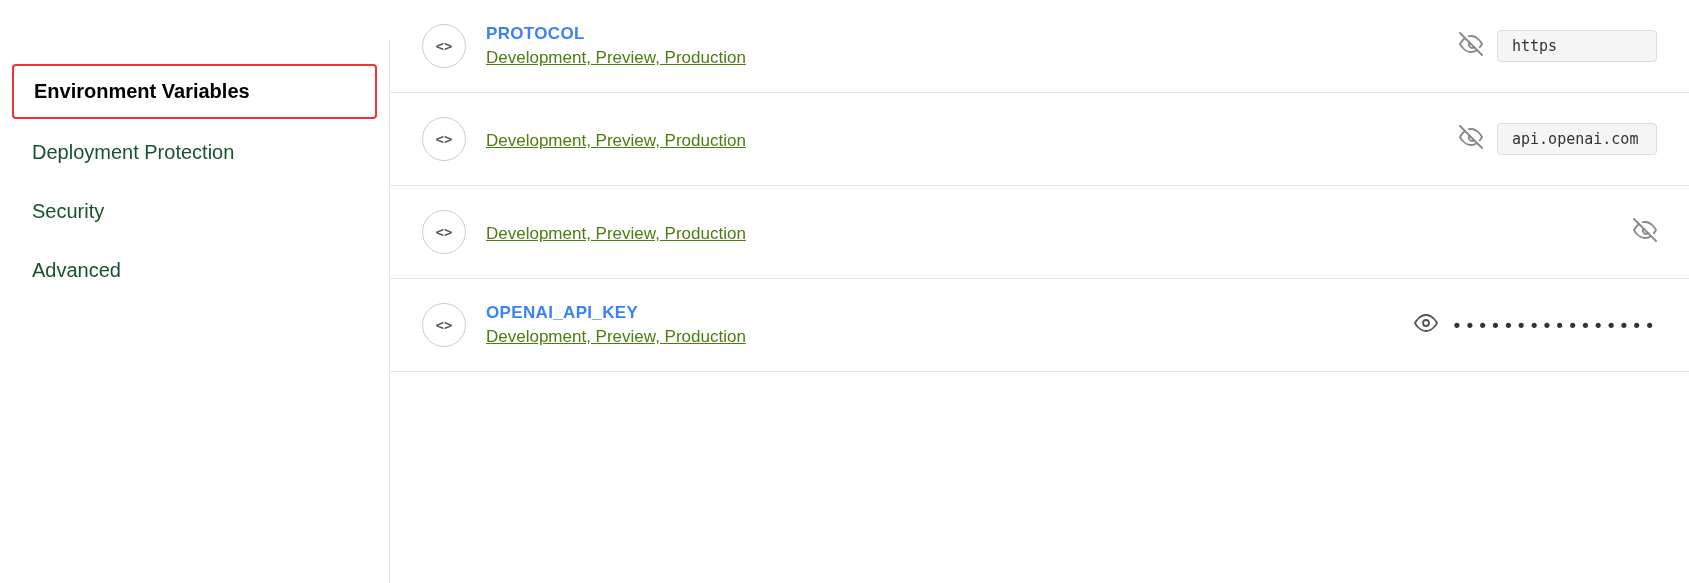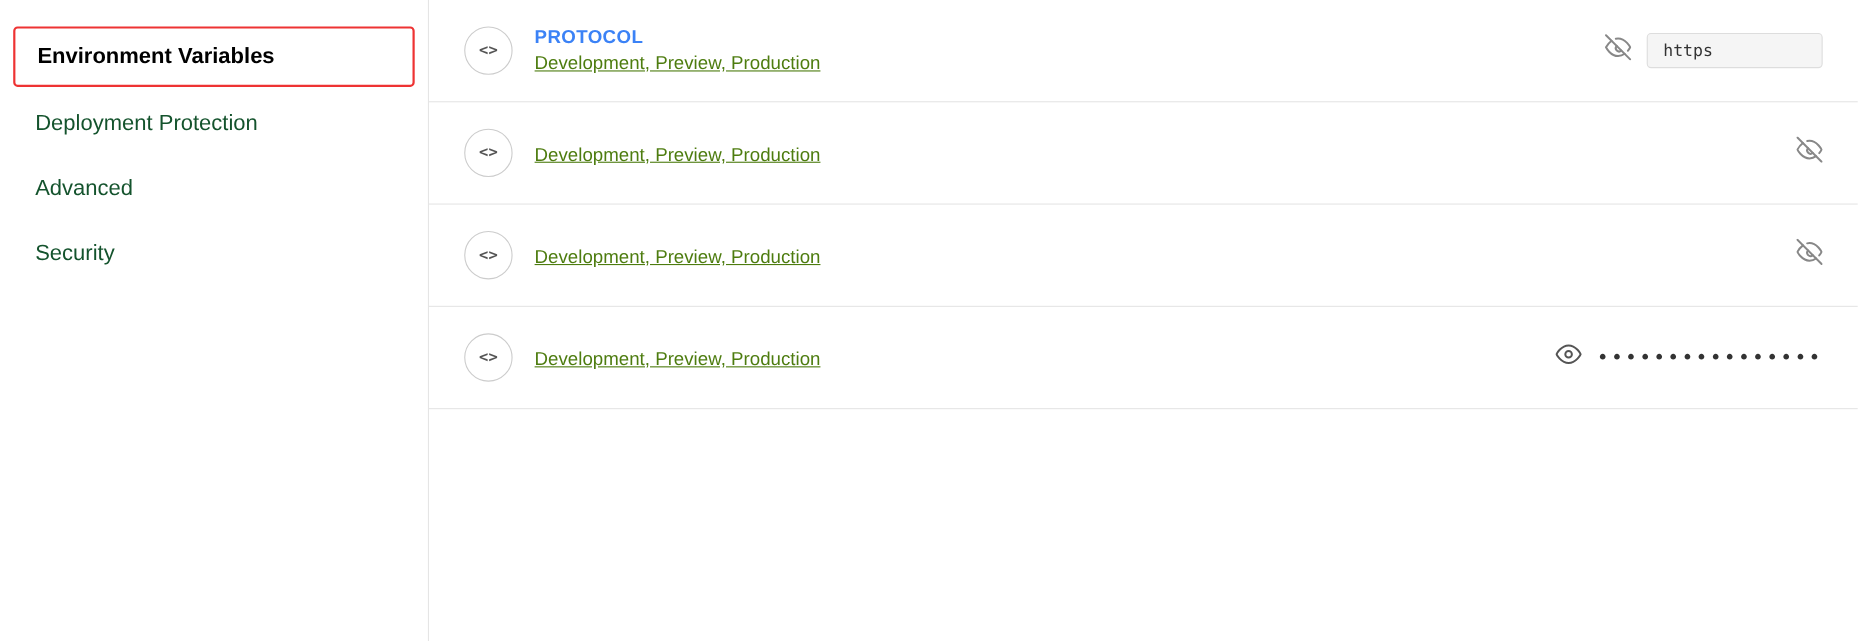--- a/index.html
+++ b/index.html
@@ -11,20 +11,21 @@
       min-height: 583px;
       color: #111;
     }
 
     
     .sidebar {
       width: 390px;
       flex-shrink: 0;
       padding: 20px 0;
       border-right: 1px solid #e5e5e5;
+      margin-top: 40px;
     }
     .sidebar-item {
       display: block;
       padding: 18px 32px;
       font-size: 20px;
       color: #14532d;
       cursor: pointer;
       text-decoration: none;
     }
     .sidebar-item.active {
@@ -137,22 +138,22 @@
       stroke-width: 1.8;
     }
   </style>
 </head>
 <body>
 
 <nav class="sidebar">
 
 <a href="#" class="sidebar-item active">Environment Variables</a>
     <a href="#" class="sidebar-item">Deployment Protection</a>
+    <a href="#" class="sidebar-item">Security</a>
     <a href="#" class="sidebar-item">Advanced</a>
-    <a href="#" class="sidebar-item">Security</a>
   </nav>
 
 <main class="main">
 
 <div class="env-row">
       <div class="env-code-icon">&lt;&gt;</div>
       <div class="env-info">
         <div class="env-name">PROTOCOL</div>
         <div class="env-envs">Development, Preview, Production</div>
       </div>
@@ -171,39 +172,41 @@
       <div class="env-info">
         <div class="env-envs">Development, Preview, Production</div>
       </div>
       <div class="env-value-area">
         <span class="eye-icon"><svg class="eye-svg" viewBox="0 0 24 24" xmlns="http://www.w3.org/2000/svg">
     <path d="M17.94 17.94A10.07 10.07 0 0112 20c-7 0-11-8-11-8a18.45 18.45 0 015.06-5.94" stroke-linecap="round"></path>
     <path d="M9.9 4.24A9.12 9.12 0 0112 4c7 0 11 8 11 8a18.5 18.5 0 01-2.16 3.19" stroke-linecap="round"></path>
     <path d="M1 1l22 22" stroke-linecap="round"></path>
     <path d="M10.73 10.73a3 3 0 004.24 4.24" stroke-linecap="round"></path>
   </svg></span>
+        <div class="env-value-box">api.openai.com</div>
       </div>
     </div>
     <div class="env-row">
       <div class="env-code-icon">&lt;&gt;</div>
       <div class="env-info">
         <div class="env-envs">Development, Preview, Production</div>
       </div>
       <div class="env-value-area">
         <span class="eye-icon"><svg class="eye-svg" viewBox="0 0 24 24" xmlns="http://www.w3.org/2000/svg">
     <path d="M17.94 17.94A10.07 10.07 0 0112 20c-7 0-11-8-11-8a18.45 18.45 0 015.06-5.94" stroke-linecap="round"></path>
     <path d="M9.9 4.24A9.12 9.12 0 0112 4c7 0 11 8 11 8a18.5 18.5 0 01-2.16 3.19" stroke-linecap="round"></path>
     <path d="M1 1l22 22" stroke-linecap="round"></path>
     <path d="M10.73 10.73a3 3 0 004.24 4.24" stroke-linecap="round"></path>
   </svg></span>
       </div>
     </div>
     <div class="env-row">
       <div class="env-code-icon">&lt;&gt;</div>
       <div class="env-info">
+        <div class="env-name">OPENAI_API_KEY</div>
         <div class="env-envs">Development, Preview, Production</div>
       </div>
       <div class="env-value-area">
         <span class="eye-icon"><svg class="eye-open-svg" viewBox="0 0 24 24" xmlns="http://www.w3.org/2000/svg">
     <path d="M1 12s4-8 11-8 11 8 11 8-4 8-11 8-11-8-11-8z" stroke-linecap="round"></path>
     <circle cx="12" cy="12" r="3"></circle>
   </svg></span>
         <span class="env-value-dots">••••••••••••••••</span>
       </div>
     </div>

